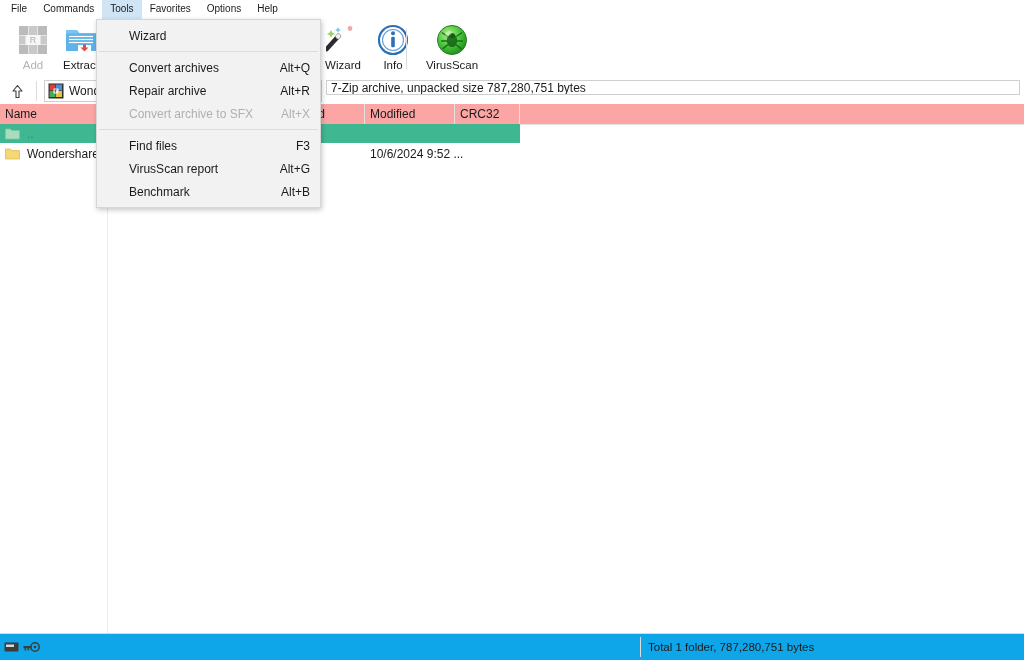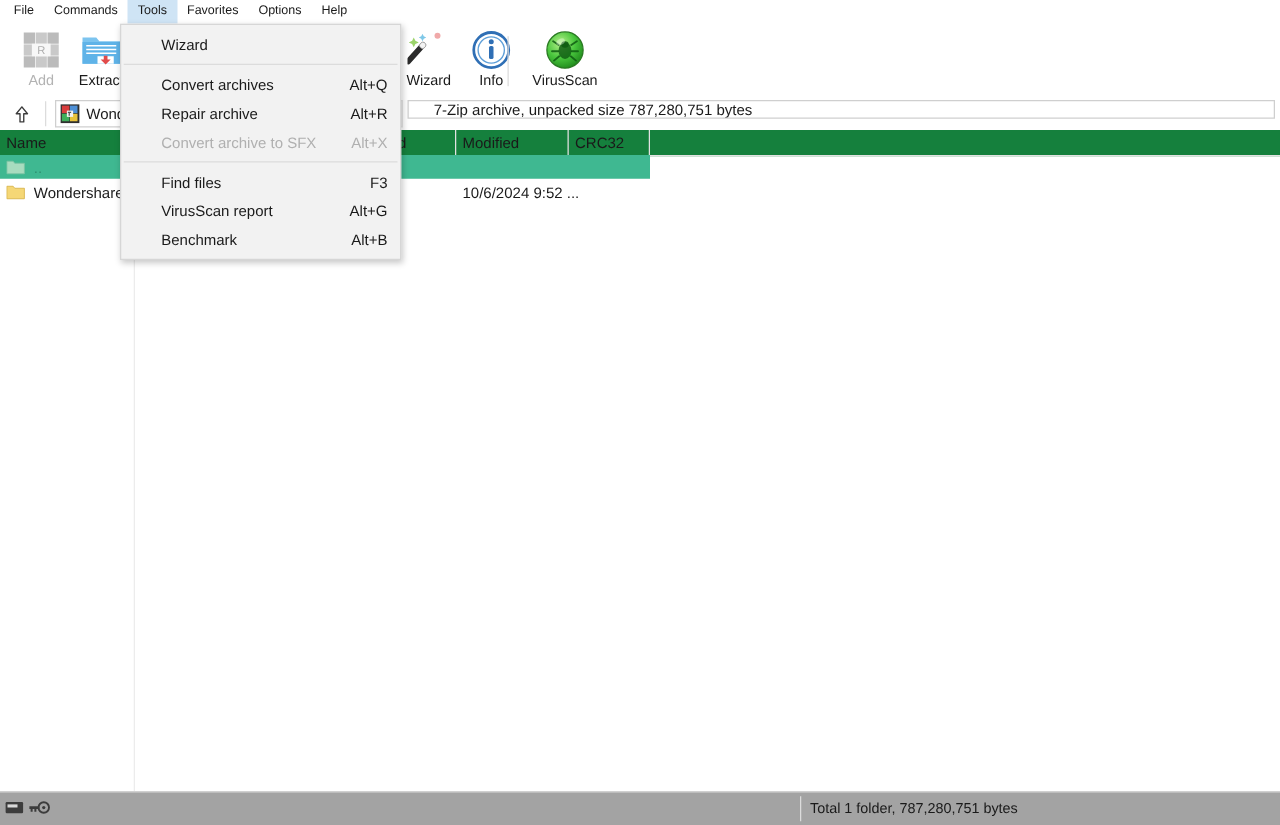--- a/index.html
+++ b/index.html
@@ -143,42 +143,42 @@
   }
   .infobar {
     position: absolute;
     left: 326px; top: 2px;
     width: 694px; height: 15px;
     border: 1px solid #cfcfcf;
     background: #ffffff;
     box-sizing: border-box;
     display: flex;
     align-items: center;
-    padding-left: 20px;
+    padding-left: 4px;
     overflow: hidden;
   }
   .infobar-text {
     font-size: 12px;
     color: #1a1a1a;
     white-space: nowrap;
   }
 
   
   .listhost {
     position: absolute;
     left: 0; top: 104px;
     width: 1024px; height: 529px;
     background: #ffffff;
     box-sizing: border-box;
   }
   .colhdr {
     position: absolute;
     left: 0; top: 0;
     width: 1024px; height: 20px;
-    background: #15803d;
+    background: #fca5a5;
     border-bottom: 1px solid #e2e2e2;
   }
   .col {
     position: absolute;
     top: 0;
     height: 20px;
     font-size: 12px;
     color: #1a1a1a;
     line-height: 20px;
     box-sizing: border-box;
@@ -242,21 +242,21 @@
     left: 107px; top: 104px;
     width: 1px; height: 529px;
     background: #ececec;
   }
 
   
   .statusbar {
     position: absolute;
     left: 0; top: 633px;
     width: 1024px; height: 27px;
-    background: #a3a3a3;
+    background: #0ea5e9;
     border-top: 1px solid #d8d8d8;
     box-sizing: border-box;
   }
   .status-icons {
     position: absolute;
     left: 4px; top: 5px;
     display: flex;
     align-items: center;
     gap: 4px;
   }

